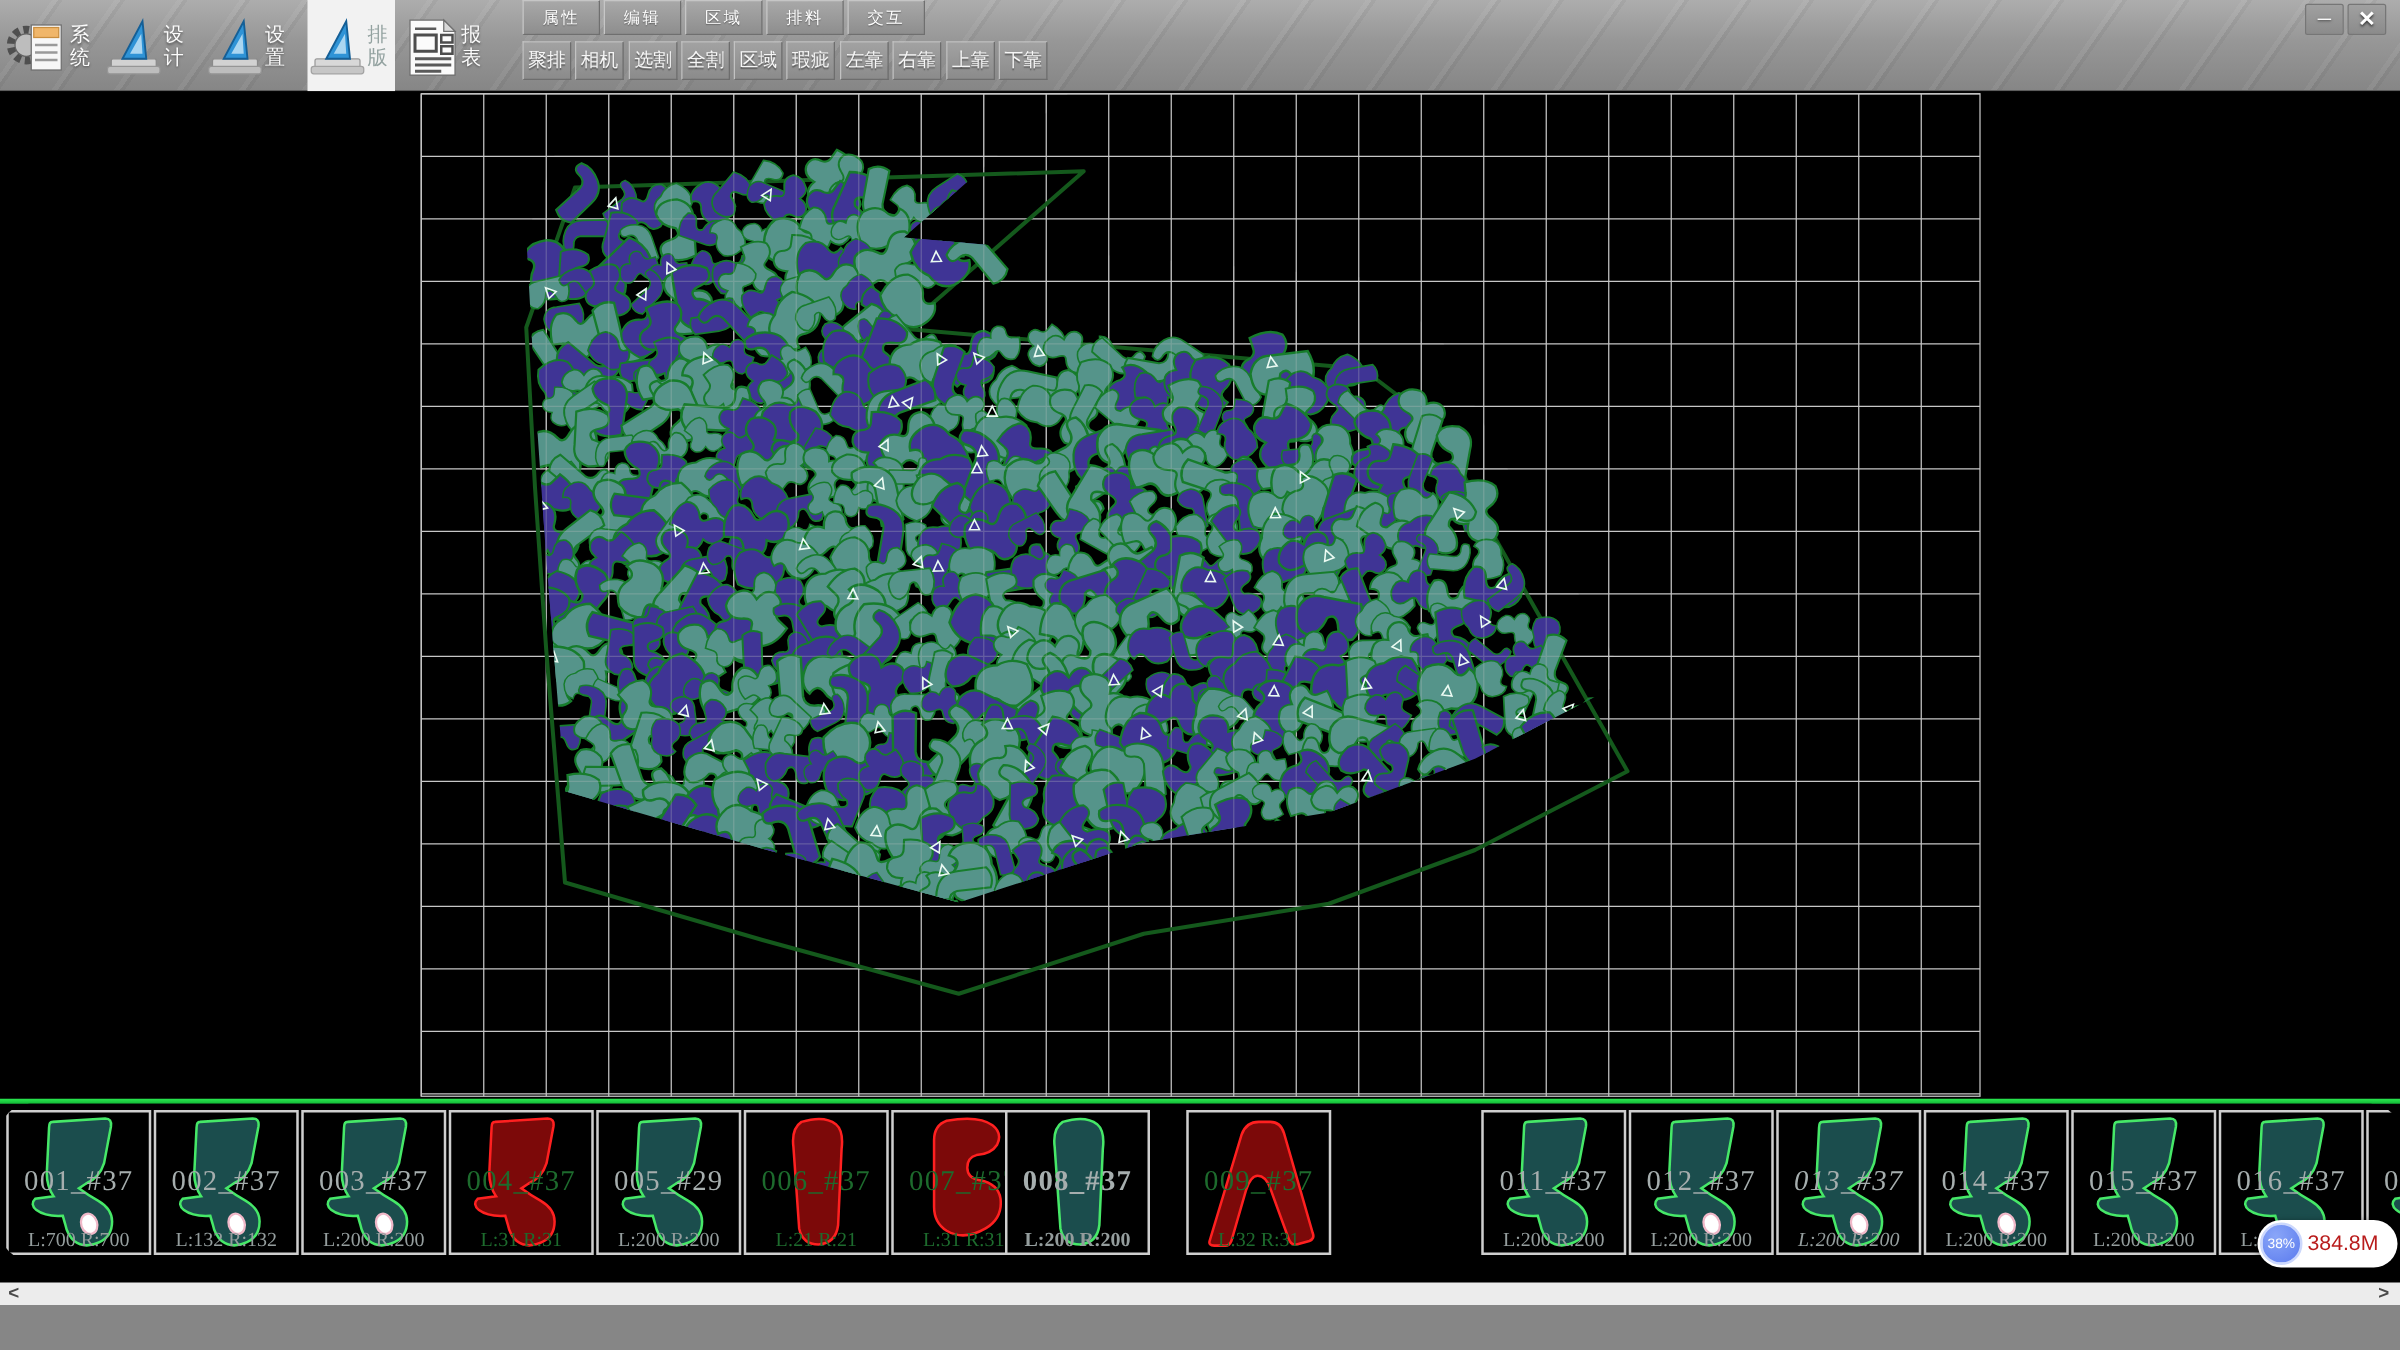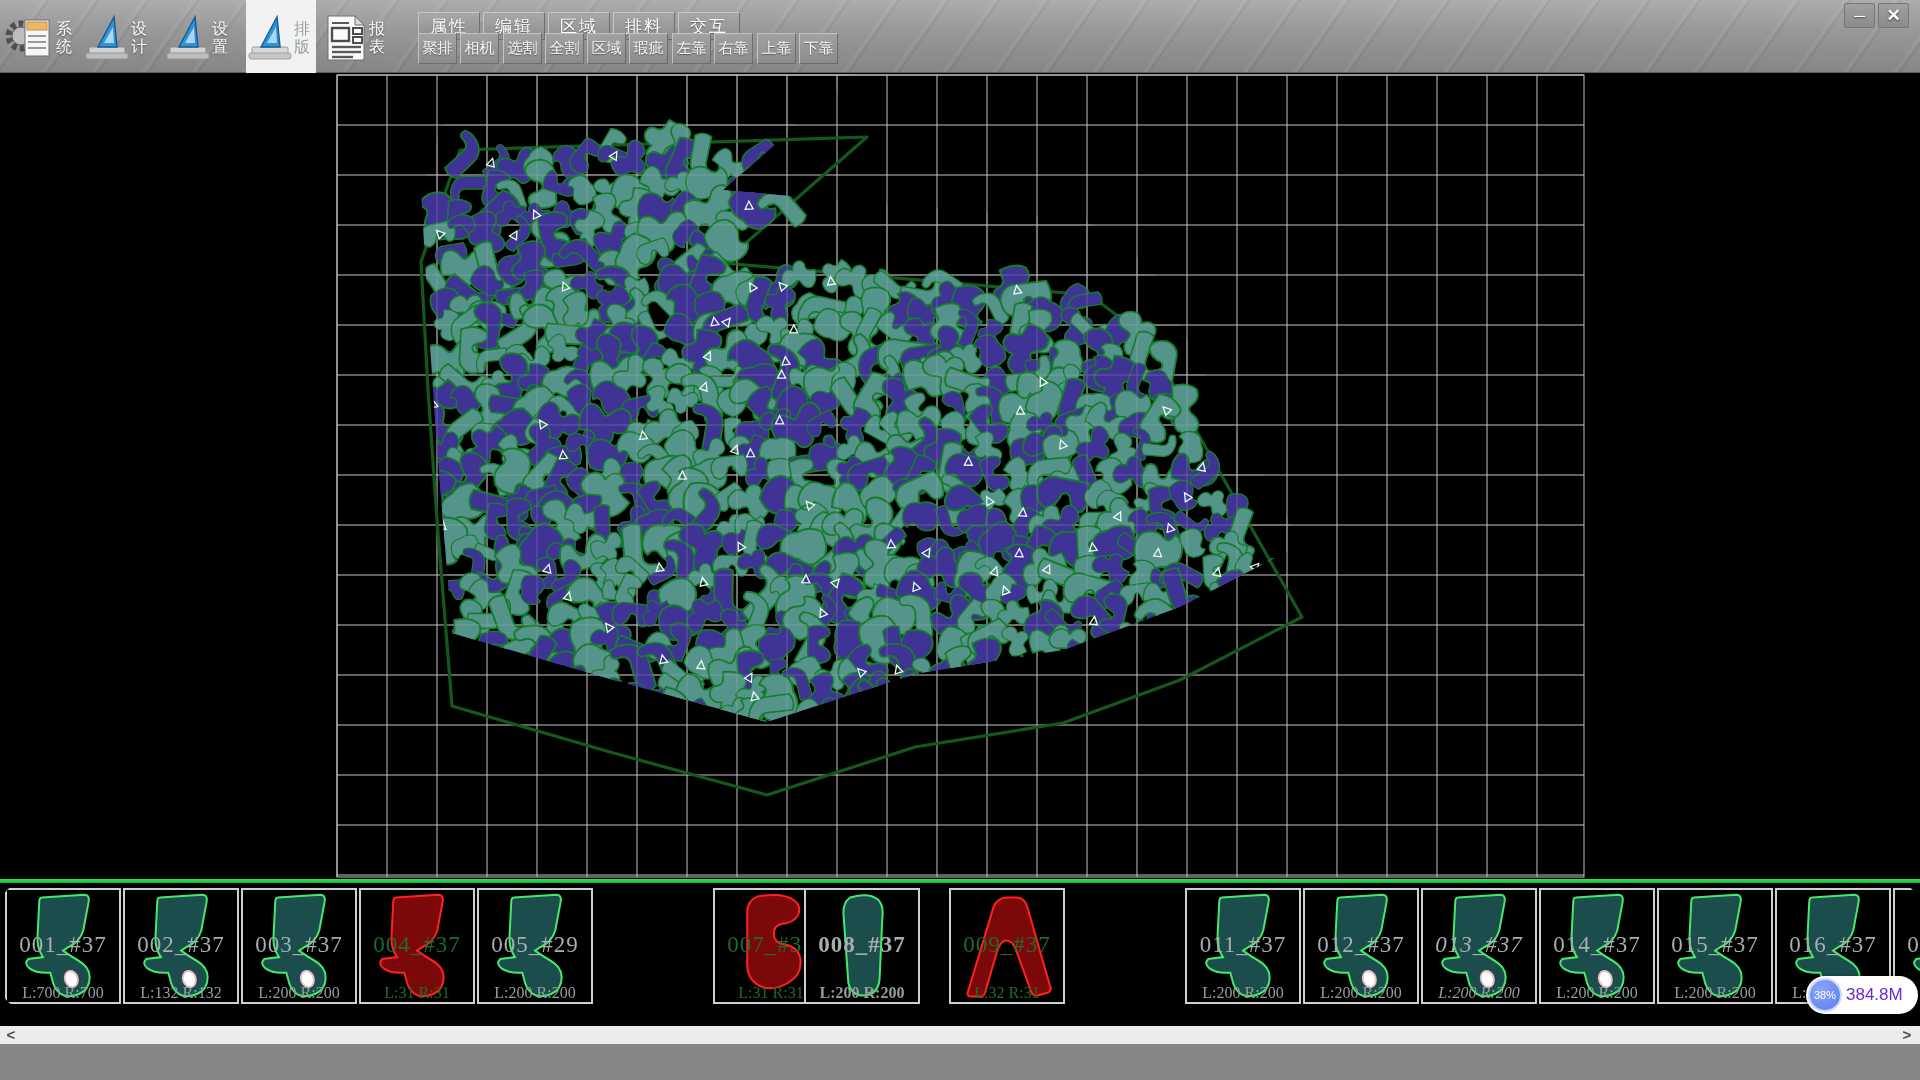--- a/index.html
+++ b/index.html
@@ -12,24 +12,24 @@
             border-bottom:1px solid #5c5c5c;box-sizing:border-box;}
   .titlebar::before{content:"";position:absolute;inset:0;pointer-events:none;
             background:repeating-linear-gradient(125deg,rgba(255,255,255,0) 0 34px,
               rgba(255,255,255,.055) 34px 38px,rgba(0,0,0,.045) 38px 41px);}
   .iconbtn{position:absolute;top:0;width:68px;height:73px;box-sizing:border-box;
            display:flex;flex-direction:row;align-items:center;padding-top:3px;cursor:pointer;}
   .iconbtn.selected{background:#f2f2f2;}
   .iconbtn .lbl{font-size:16px;color:#fbfbfb;text-shadow:0 1px 2px rgba(0,0,0,.45);line-height:18px;}
   .iconbtn.selected .lbl{color:#93a2a0;text-shadow:none;}
   .iconbtn svg{display:block;}
-  .mbtn{position:absolute;top:12px;height:28px;width:62px;box-sizing:border-box;cursor:pointer;
+  .mbtn{position:absolute;top:0;height:28px;width:62px;box-sizing:border-box;cursor:pointer;
         background:linear-gradient(180deg,#a8a8a8,#8e8e8e);
         border:1px solid;border-color:#c6c6c6 #6f6f6f #6f6f6f #c6c6c6;
-        color:#fff;font-size:17px;display:flex;align-items:center;justify-content:center;
+        color:#fff;font-size:13px;display:flex;align-items:center;justify-content:center;
         text-shadow:0 1px 1px rgba(0,0,0,.4);letter-spacing:2px;}
   .tbtn{position:absolute;top:33px;height:31px;width:39px;box-sizing:border-box;cursor:pointer;
         background:linear-gradient(180deg,#a2a2a2,#8b8b8b);
         border:1px solid;border-color:#c2c2c2 #6d6d6d #6d6d6d #c2c2c2;
         color:#f6f6f6;font-size:15px;display:flex;align-items:center;justify-content:center;
         text-shadow:0 1px 1px rgba(0,0,0,.4);}
   .winbtn{position:absolute;top:3px;width:31px;height:25px;box-sizing:border-box;cursor:pointer;
         background:linear-gradient(180deg,#a0a0a0,#8b8b8b);border:1px solid #767676;border-radius:2px;
         color:#fff;font-weight:bold;text-align:center;line-height:23px;font-size:15px;
         text-shadow:0 1px 2px #3a3a3a;}
@@ -55,21 +55,21 @@
   .scroll-arrow{position:absolute;top:0;width:18px;height:18px;color:#4a4a4a;font-size:15px;font-weight:bold;
                 text-align:center;line-height:18px;cursor:pointer;}
   .bottomstrip{position:absolute;top:1044px;left:0;width:1920px;height:36px;background:#868686;}
 
   
   .badge{position:absolute;left:1806px;top:976px;height:38px;border-radius:19px;background:#fff;
          display:flex;align-items:center;padding:0 15px 0 2px;box-shadow:0 1px 5px rgba(0,0,0,.4);}
   .badge .pct{width:34px;height:34px;border-radius:50%;box-sizing:border-box;border:2px solid #ccd8fc;
          background:radial-gradient(circle at 35% 30%,#8aa6f8,#5b7bee);color:#fff;font-size:11px;
          display:flex;align-items:center;justify-content:center;margin-right:4px;}
-  .badge .mem{font-size:17px;color:#6d28d9;}
+  .badge .mem{font-size:17px;color:#b91c1c;}
 </style>
 </head>
 <body>
 
 <div id="app">
 
   <div class="titlebar">
 
     <div class="iconbtn" style="left:4px">
       <span>
@@ -1072,20 +1072,27 @@
         <div class="cid">004_#37</div>
         <div class="cinfo">L:31 R:31</div>
       </div>
       <div class="cell" style="left: 477px;">
         <svg width="102" height="110" viewBox="0 0 100 120">
           <path d="M26,6 L72,3 Q78,3 77,10 L71,42 Q67,55 55,60 L49,64 Q57,70 66,75 Q78,82 78,93 Q78,106 67,111 Q54,117 45,110 Q39,105 37,95 L35,88 Q20,89 12,83 Q6,78 11,73 L27,71 Q21,62 21,51 L23,11 Q23,6 26,6 Z" fill="#1b4d4d" stroke="#46e868" stroke-width="2.2"></path>
         </svg>
         <div class="cid">005_#29</div>
         <div class="cinfo">L:200 R:200</div>
       </div>
+      <div class="cell greenlbl" style="left: 595px;">
+        <svg width="102" height="110" viewBox="0 0 100 120">
+          <path d="M36,6 Q56,0 66,8 Q73,14 71,30 L68,96 Q66,112 51,113 Q37,113 34,99 L29,28 Q27,12 36,6 Z" fill="#7c0909" stroke="#ff2020" stroke-width="2.2"></path>
+        </svg>
+        <div class="cid">006_#37</div>
+        <div class="cinfo">L:21 R:21</div>
+      </div>
       <div class="cell greenlbl" style="left: 713px;">
         <svg width="102" height="110" viewBox="0 0 100 120">
           <path d="M34,5 Q62,0 74,9 Q83,16 78,26 Q73,34 60,35 Q52,37 52,46 Q52,55 63,57 Q79,60 81,73 Q83,90 68,99 Q49,110 34,101 Q23,94 23,80 L23,22 Q23,9 34,5 Z" fill="#7c0909" stroke="#ff2020" stroke-width="2.2"></path>
         </svg>
         <div class="cid">007_#37</div>
         <div class="cinfo">L:31 R:31</div>
       </div>
       <div class="cell" style="left: 804px; font-weight: bold;">
         <svg width="102" height="110" viewBox="0 0 100 120">
           <path d="M36,6 Q56,0 66,8 Q73,14 71,30 L68,96 Q66,112 51,113 Q37,113 34,99 L29,28 Q27,12 36,6 Z" fill="#1b4d4d" stroke="#46e868" stroke-width="2.2"></path>

